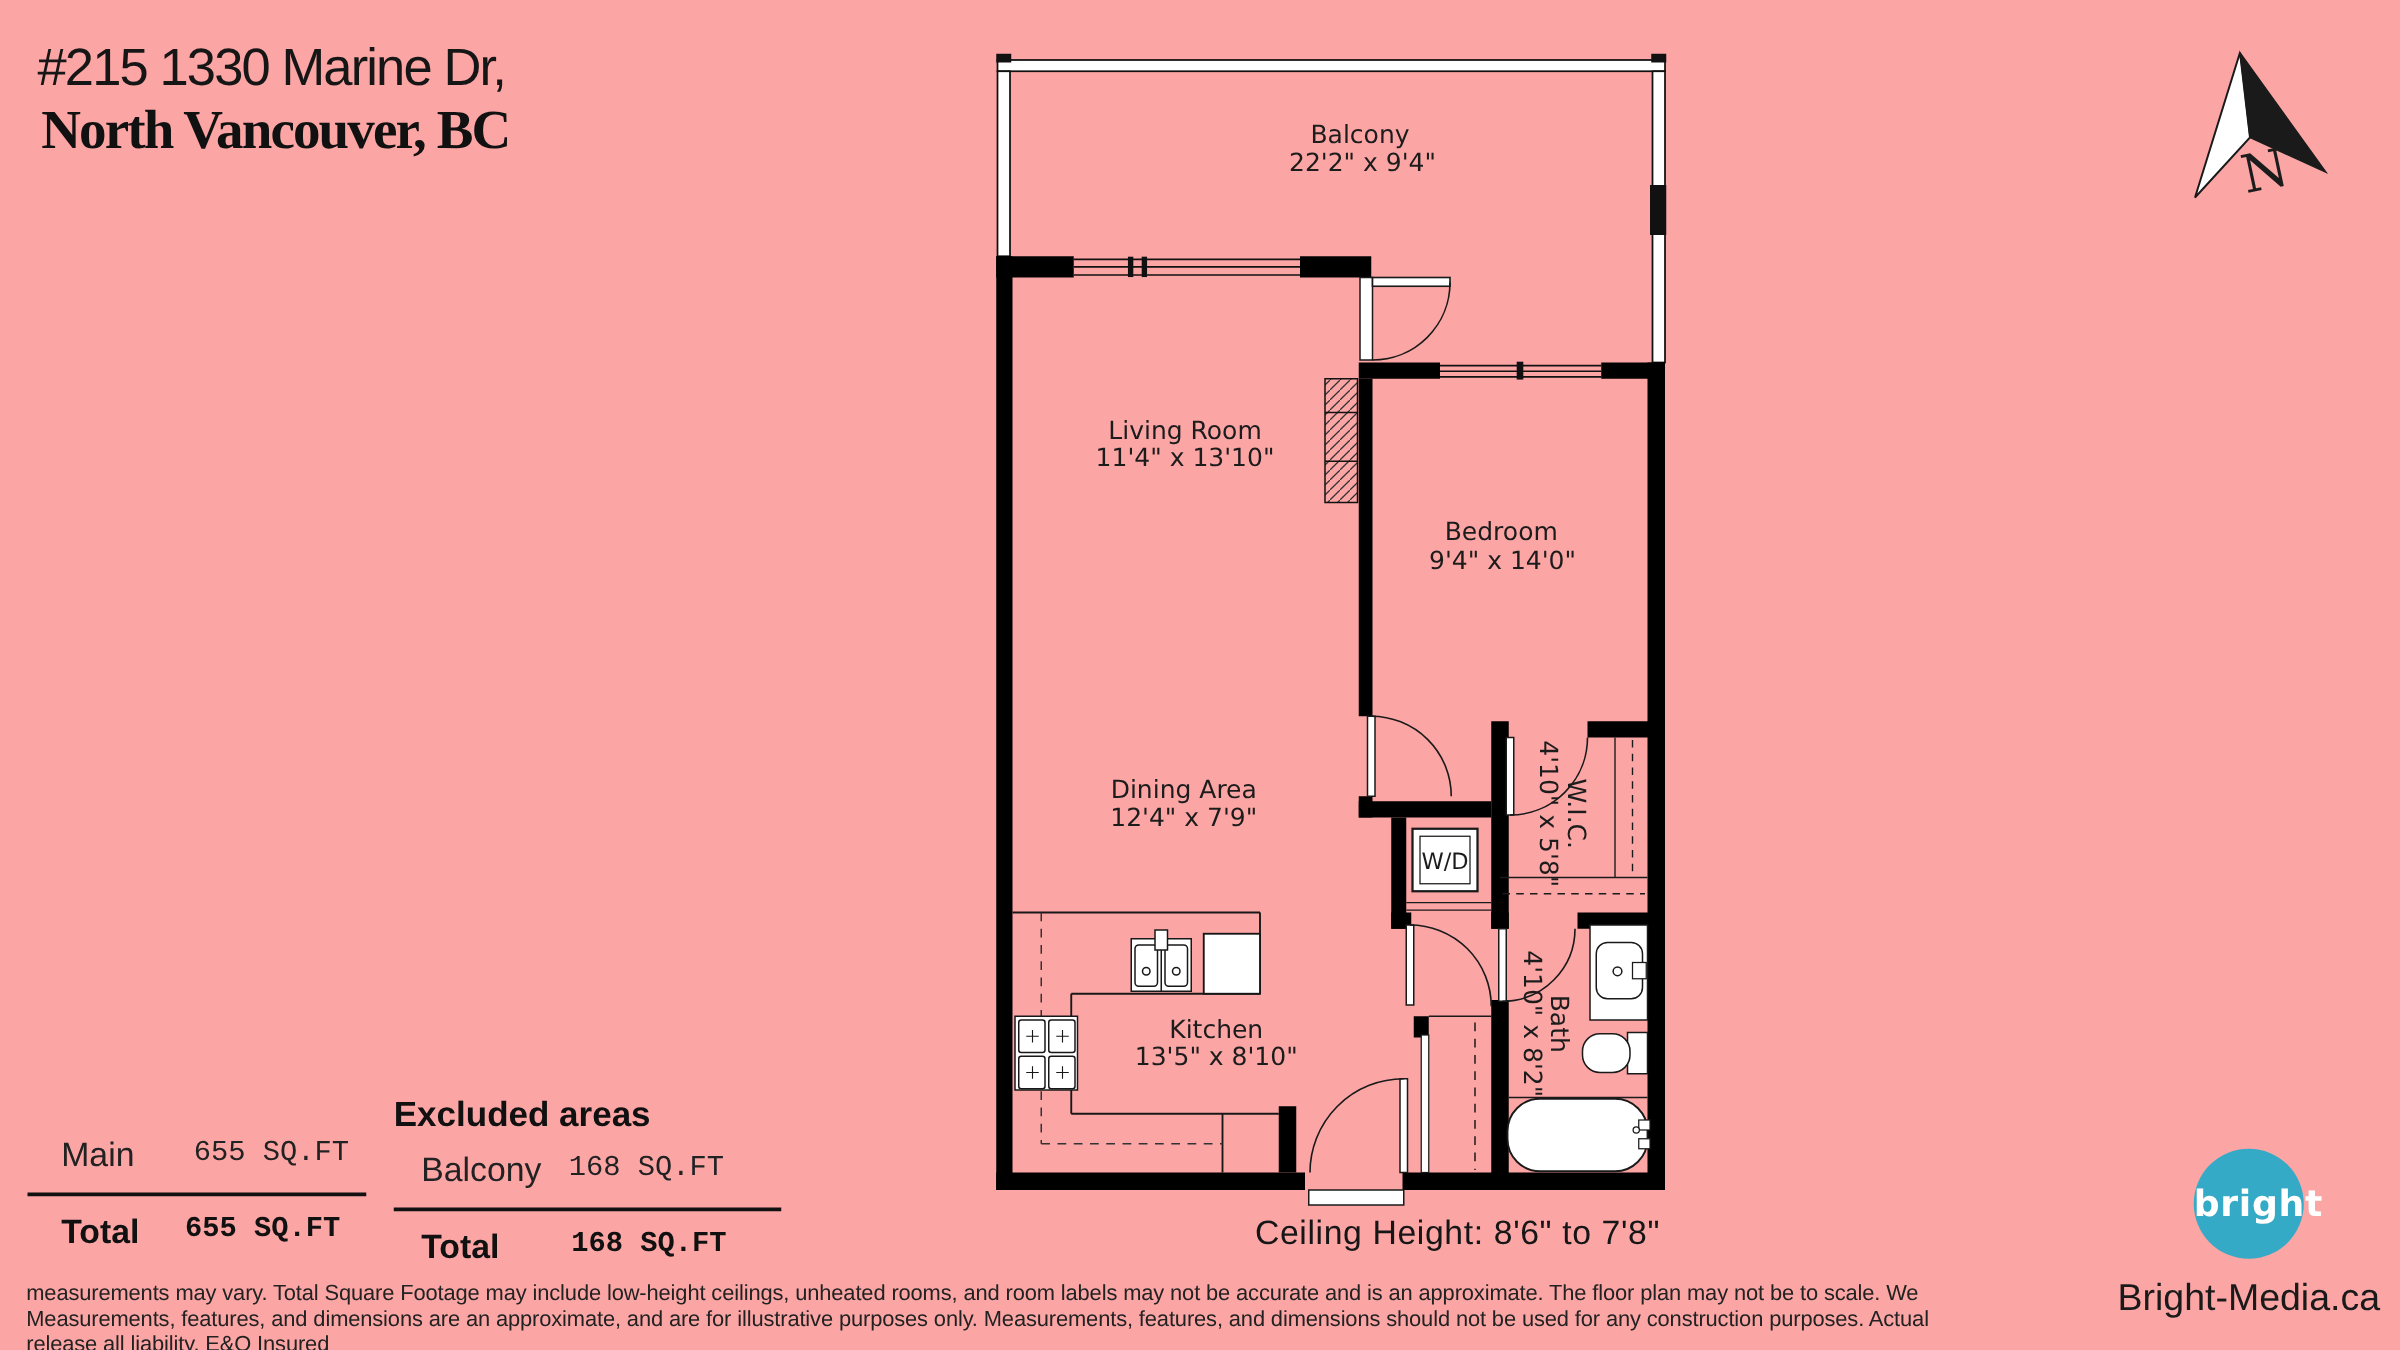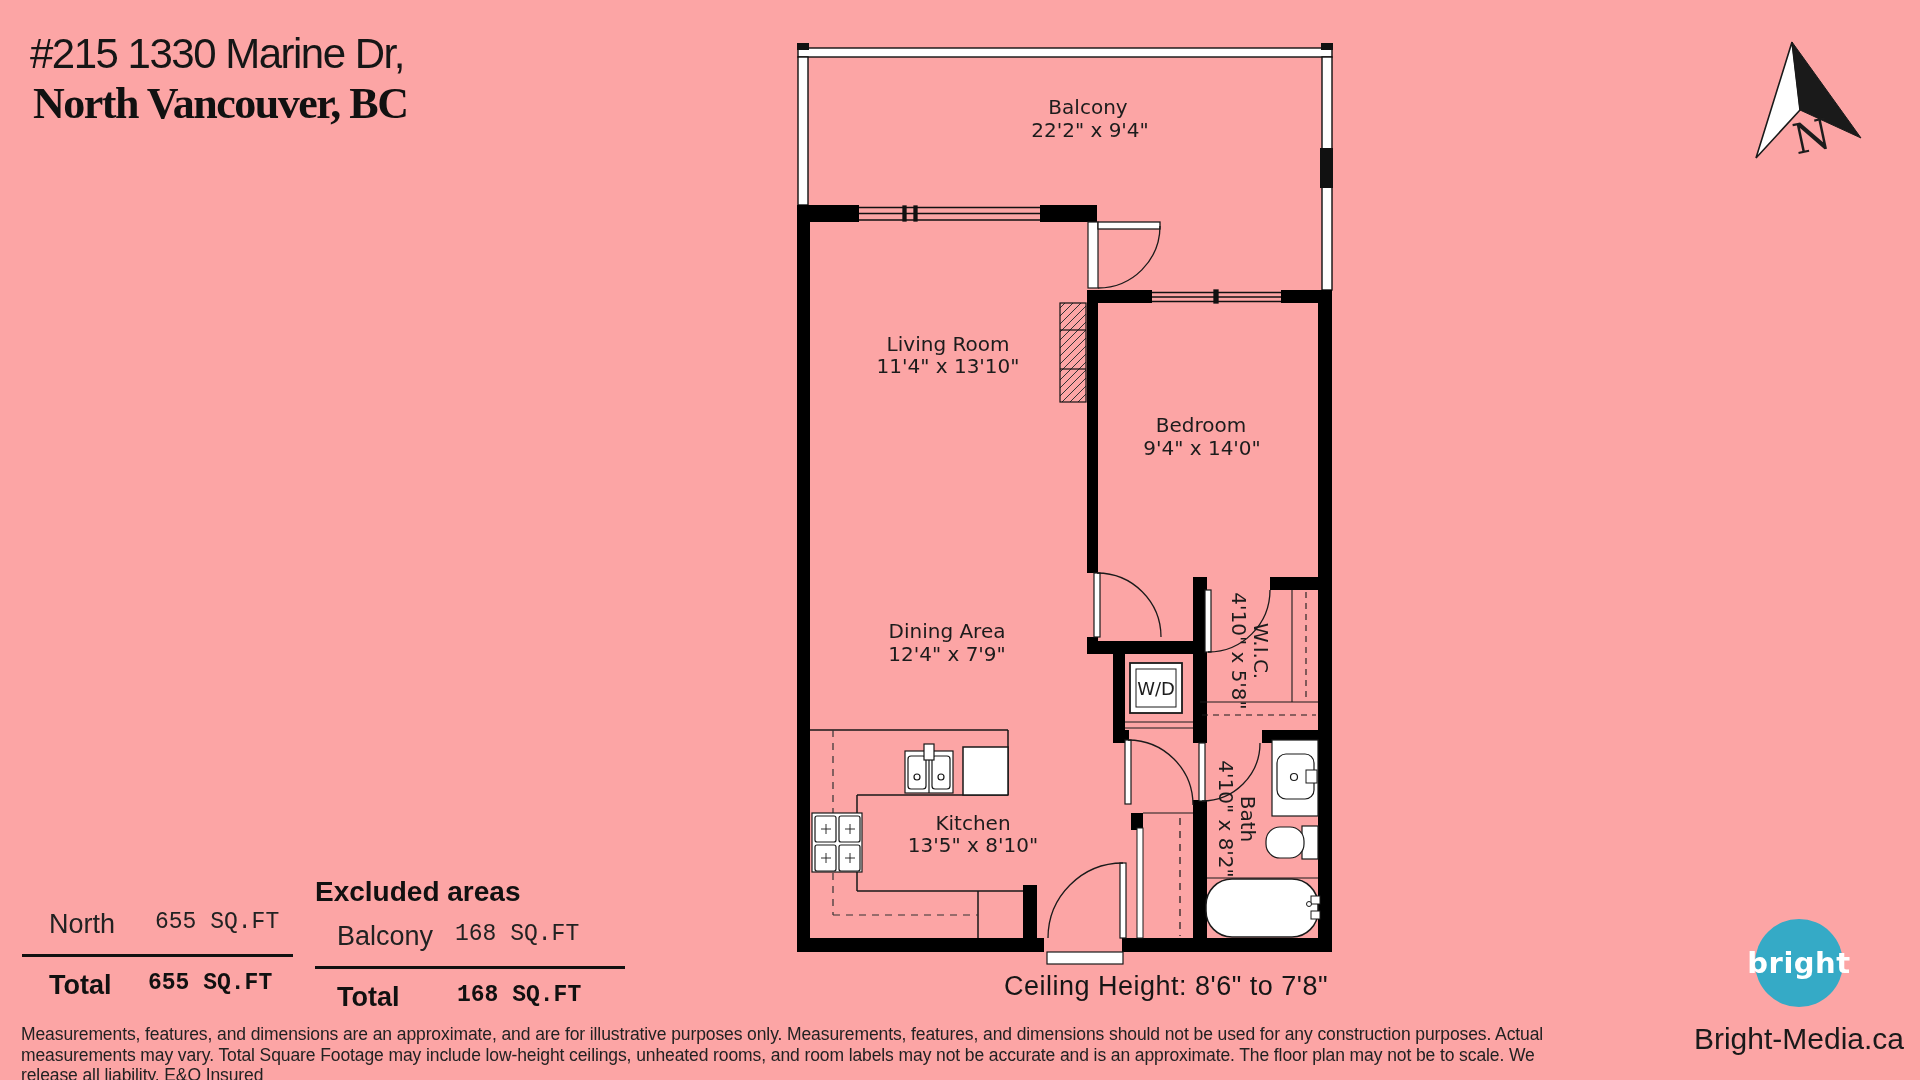--- a/index.html
+++ b/index.html
@@ -20,21 +20,21 @@
   .tbl-rule{position:absolute;left:0;top:94px;height:3px;background:#111;width:100%;}
 
   
   #ceiling-note{left:995px;top:971px;width:342px;text-align:center;font-size:27px;letter-spacing:0.5px;color:#161616;}
 
   
   #disclaimer{left:21px;top:1024px;width:1660px;font-size:17.5px;line-height:20.5px;color:#222;letter-spacing:-0.1px;}
 
   
   #logo-circle{left:1755px;top:919px;width:88px;height:88px;border-radius:50%;background:#35aac6;
-               display:flex;align-items:center;justify-content:center;}
+               display:flex;align-items:center;justify-content:flex-start;}
   #logo-text{font-family:"DejaVu Sans",sans-serif;font-weight:700;font-size:29px;color:#fff;letter-spacing:0.5px;}
   #website{left:1649px;top:1022px;width:300px;text-align:center;font-size:30px;color:#1a1a1a;}
 
   svg text{font-family:"DejaVu Sans",sans-serif;fill:#1c1c1c;}
   .roomname,.roomdims{font-size:20px;}
   .wd-label{font-size:18px;}
 </style>
 </head>
 <body>
 
@@ -219,39 +219,39 @@
     </g>
     <g transform="translate(1236 819) rotate(90)">
       <text class="roomname" x="0" y="-5" text-anchor="middle">Bath</text>
       <text class="roomdims" x="0" y="17" text-anchor="middle">4'10" x 8'2"</text>
     </g>
   </svg>
 
   <div class="abs" id="ceiling-note">Ceiling Height: 8'6" to 7'8"</div>
 
   <div class="abs" id="main-table">
-    <span class="tbl-row-label" style="left:27px;top:49px;">North</span>
+    <span class="tbl-row-label" style="left:27px;top:49px;">Main</span>
     <span class="tbl-row-value" style="left:133px;top:49px;">655 SQ.FT</span>
     <div class="tbl-rule"></div>
     <span class="tbl-row-label bold" style="left:27px;top:110px;">Total</span>
     <span class="tbl-row-value bold" style="left:126px;top:110px;">655 SQ.FT</span>
   </div>
 
   <div class="abs" id="excl-table">
     <span class="tbl-row-label bold" style="left:0px;top:4px;font-size:28px;">Excluded areas</span>
     <span class="tbl-row-label" style="left:22px;top:49px;">Balcony</span>
     <span class="tbl-row-value" style="left:140px;top:49px;">168 SQ.FT</span>
     <div class="tbl-rule"></div>
     <span class="tbl-row-label bold" style="left:22px;top:110px;">Total</span>
     <span class="tbl-row-value bold" style="left:142px;top:110px;">168 SQ.FT</span>
   </div>
 
   <div class="abs" id="disclaimer">
+    <div>measurements may vary. Total Square Footage may include low-height ceilings, unheated rooms, and room labels may not be accurate and is an approximate. The floor plan may not be to scale. We</div>
     <div>Measurements, features, and dimensions are an approximate, and are for illustrative purposes only. Measurements, features, and dimensions should not be used for any construction purposes. Actual</div>
-    <div>measurements may vary. Total Square Footage may include low-height ceilings, unheated rooms, and room labels may not be accurate and is an approximate. The floor plan may not be to scale. We</div>
     <div>release all liability. E&amp;O Insured</div>
   </div>
 
   <div class="abs" id="logo-circle">
     <span id="logo-text">bright</span>
   </div>
   <div class="abs" id="website">Bright-Media.ca</div>
 
 </div>
 

